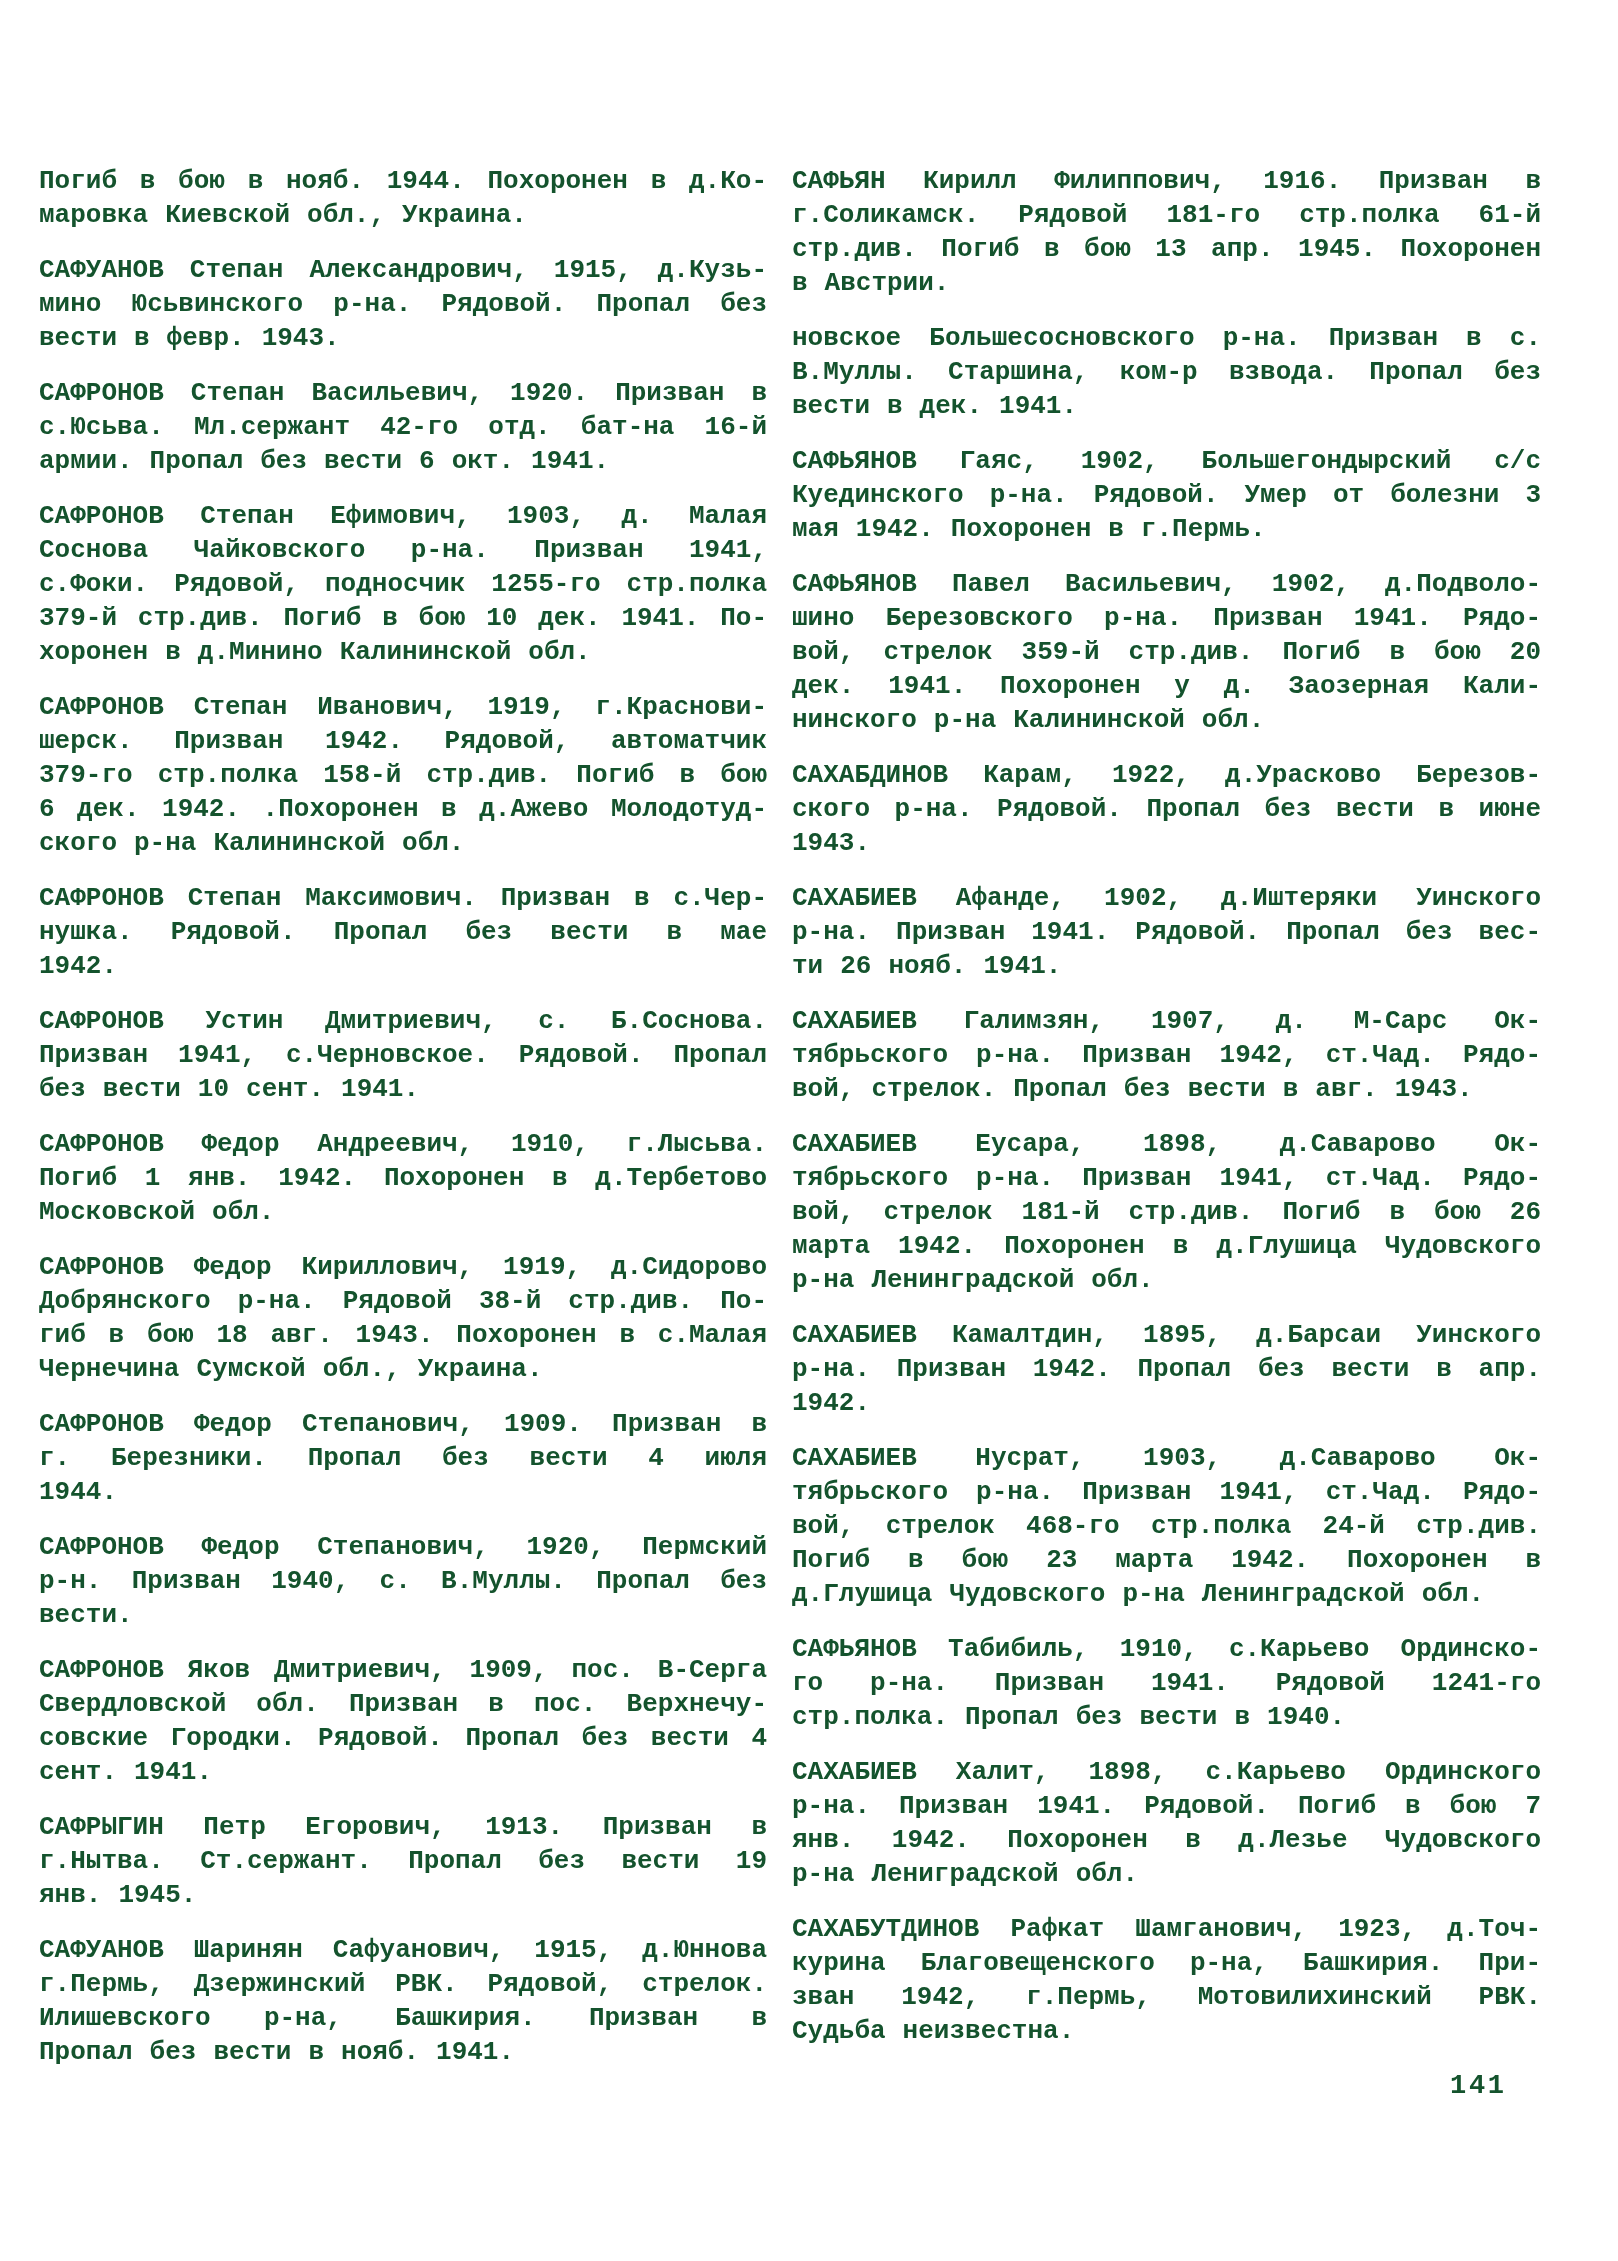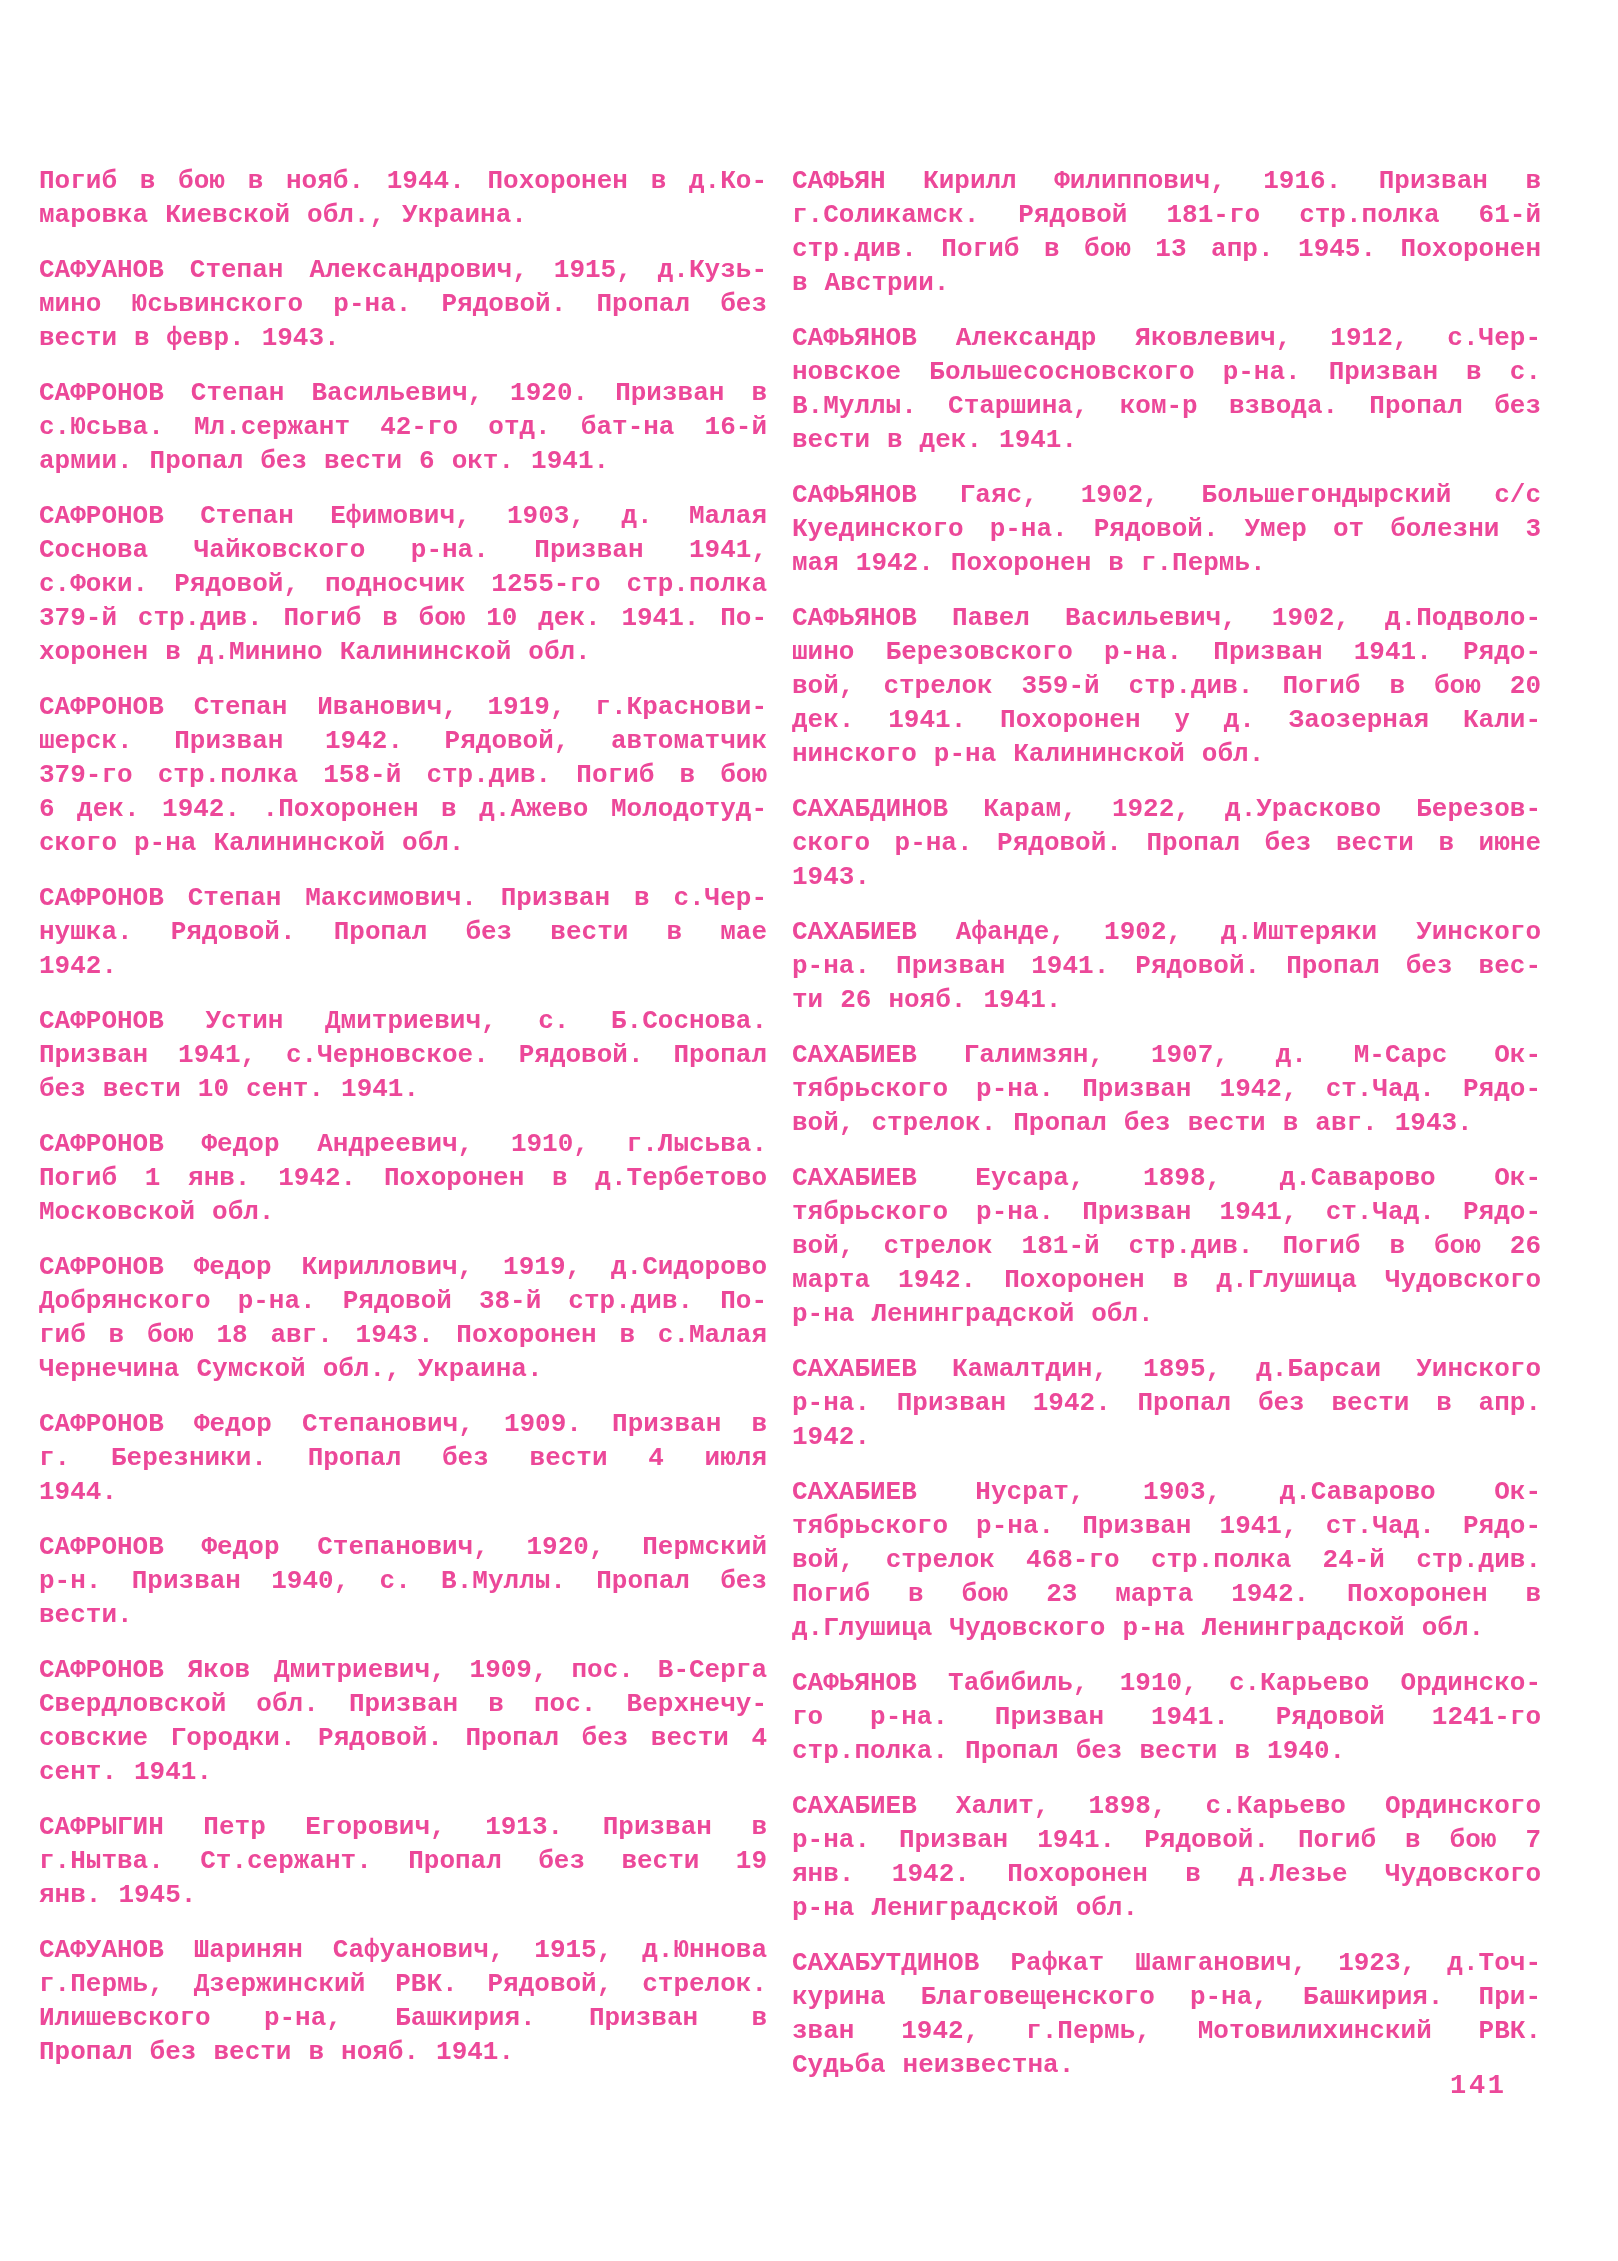--- a/index.html
+++ b/index.html
@@ -5,21 +5,21 @@
   html, body {
     margin: 0;
     padding: 0;
     background: #ffffff;
   }
   .page {
     position: relative;
     width: 1618px;
     height: 2261px;
     background: #ffffff;
-    color: #ec4899;
+    color: #14532d;
     font-family: "Liberation Mono", "DejaVu Sans Mono", monospace;
     font-weight: bold;
     font-size: 26px;
     line-height: 34px;
     overflow: hidden;
   }
   .column {
     position: absolute;
     top: 164px;
   }
@@ -130,21 +130,20 @@
       </div>
     </div>
   <div class="column right">
       <div class="entry">
         <div class="line">САФЬЯН Кирилл  Филиппович,  1916.  Призван в</div>
         <div class="line">г.Соликамск.  Рядовой 181-го стр.полка  61-й</div>
         <div class="line">стр.див. Погиб в бою 13 апр. 1945. Похоронен</div>
         <div class="line last">в Австрии.</div>
       </div>
       <div class="entry">
-        <div class="line">САФЬЯНОВ Александр Яковлевич,  1912,  с.Чер-</div>
         <div class="line">новское Большесосновского р-на. Призван в с.</div>
         <div class="line">В.Муллы.  Старшина, ком-р взвода. Пропал без</div>
         <div class="line last">вести в дек. 1941.</div>
       </div>
       <div class="entry">
         <div class="line">САФЬЯНОВ Гаяс,  1902,  Большегондырский  с/с</div>
         <div class="line">Куединского р-на. Рядовой. Умер от болезни 3</div>
         <div class="line last">мая 1942. Похоронен в г.Пермь.</div>
       </div>
       <div class="entry">

